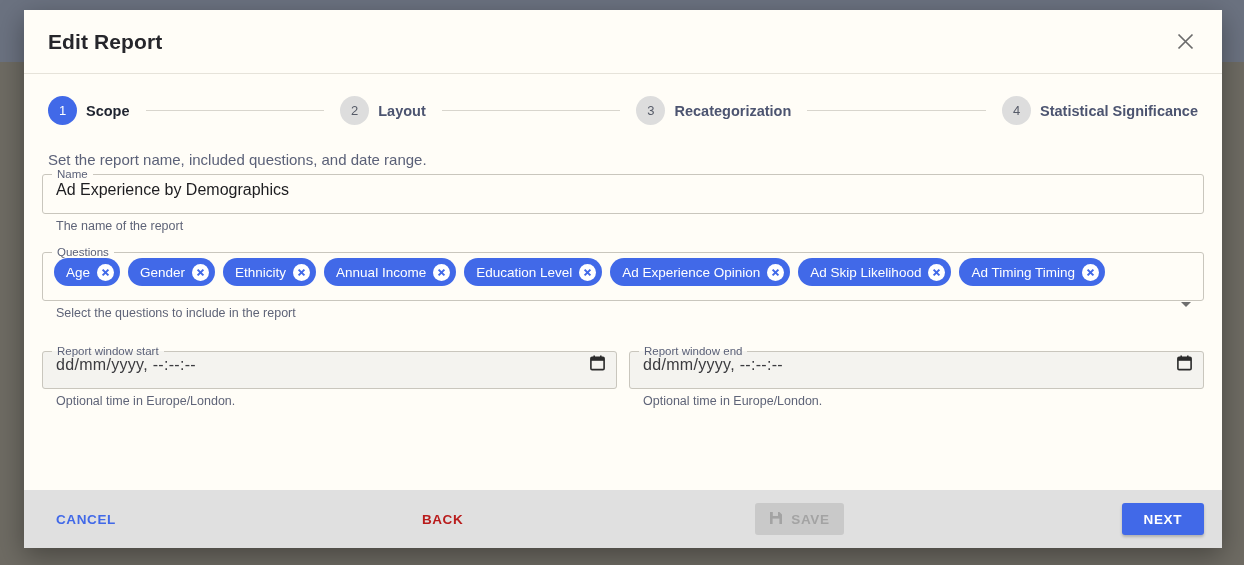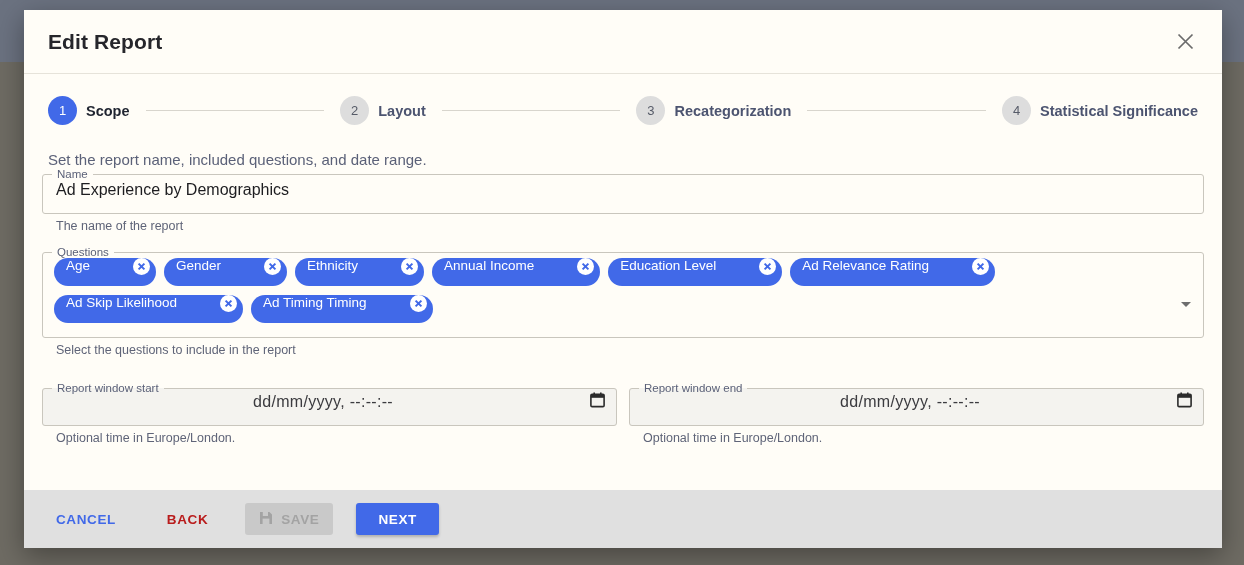--- a/index.html
+++ b/index.html
@@ -150,29 +150,29 @@
   .chips-field { position: relative; }
   .chips-wrap {
     display: flex;
     flex-wrap: wrap;
     gap: 9px 8px;
     padding: 2px 40px 14px 11px;
     margin-top: -2px;
   }
   .chip {
     display: inline-flex;
+    align-items: center;
     height: 28px;
     background: #4169e8;
     color: #ffffff;
     border-radius: 14px;
     padding: 0 6px 0 12px;
     font-size: 13.5px;
     white-space: nowrap;
     cursor: default;
-    gap: 36px;
   }
   .chip-label { margin-right: 7px; }
   .chip-x {
     width: 17px; height: 17px;
     border-radius: 50%;
     background: #ffffff;
     display: flex; align-items: center; justify-content: center;
     cursor: pointer;
     flex: 0 0 17px;
   }
@@ -197,39 +197,38 @@
   .date-col { flex: 1 1 0; min-width: 0; }
   .date-field {
     background: #f4f3ef;
     border-color: #c9c6bd;
   }
   .date-inner {
     display: flex;
     align-items: center;
     padding: 0 11px 13px 13px;
     margin-top: -3px;
-    text-align: center;
   }
   .date-text {
     flex: 1 1 auto;
     font-size: 16px;
     color: #3b3b3f;
     letter-spacing: .3px;
   }
   .cal-icon { flex: 0 0 auto; cursor: pointer; display: block; }
 
   
   .footer {
     flex: 0 0 58px;
     height: 58px;
     background: #e0e0e0;
     display: flex;
     align-items: center;
-    justify-content: flex-start;
-    gap: 23px;
+    justify-content: space-between;
+    gap: 10px;
     padding: 0 18px;
   }
   .btn {
     font-family: "Liberation Sans", sans-serif;
     font-size: 13.5px;
     font-weight: bold;
     letter-spacing: .6px;
     border: none;
     border-radius: 3px;
     height: 32px;
@@ -352,21 +351,21 @@
         <span class="chip">
           <span class="chip-label">Education Level</span>
           <span class="chip-x">
             <svg width="11" height="11" viewBox="0 0 11 11">
                 <path d="M2.6 2.6 L8.4 8.4 M8.4 2.6 L2.6 8.4" stroke="#4169e8" stroke-width="2" fill="none"></path>
               </svg>
           </span>
         </span>
 
         <span class="chip">
-          <span class="chip-label">Ad Relevance Rating</span>
+          <span class="chip-label">Ad Experience Opinion</span>
           <span class="chip-x">
             <svg width="11" height="11" viewBox="0 0 11 11">
                 <path d="M2.6 2.6 L8.4 8.4 M8.4 2.6 L2.6 8.4" stroke="#4169e8" stroke-width="2" fill="none"></path>
               </svg>
           </span>
         </span>
 
         <span class="chip">
           <span class="chip-label">Ad Skip Likelihood</span>
           <span class="chip-x">

